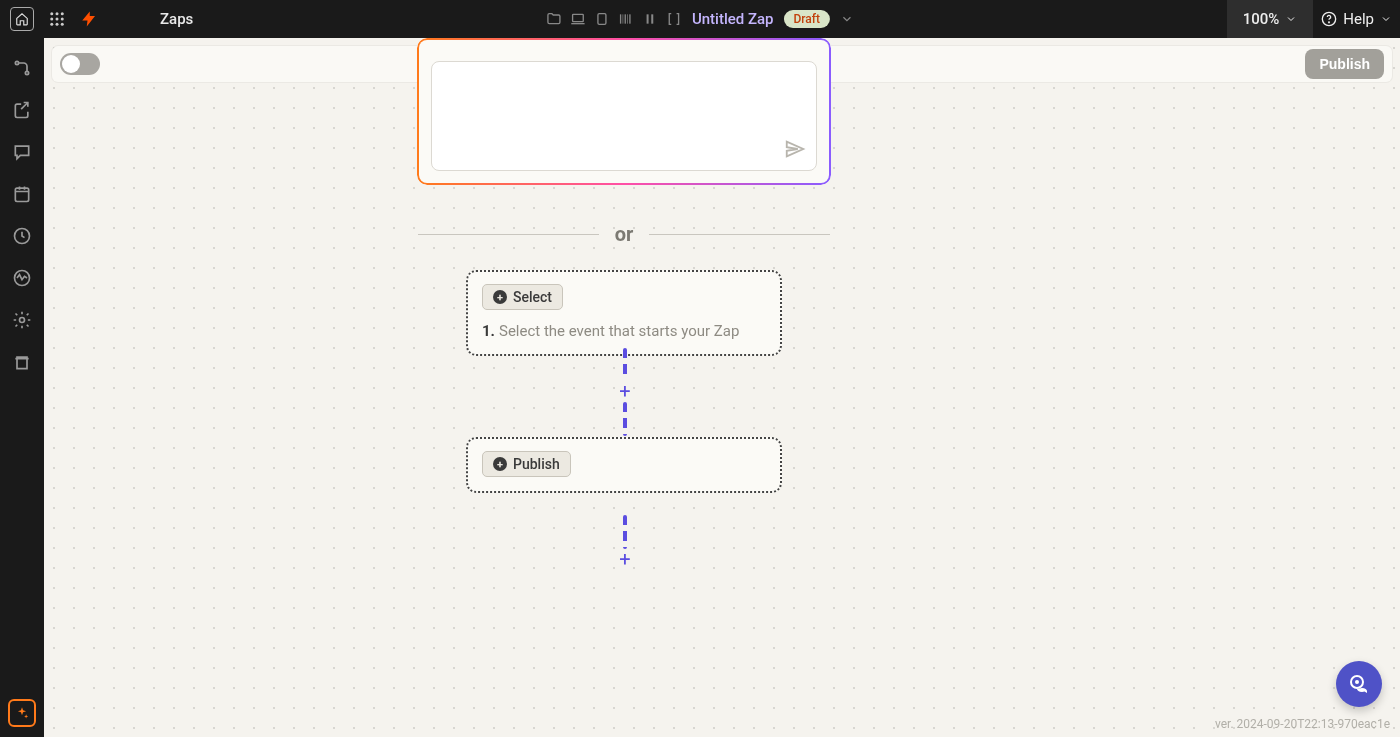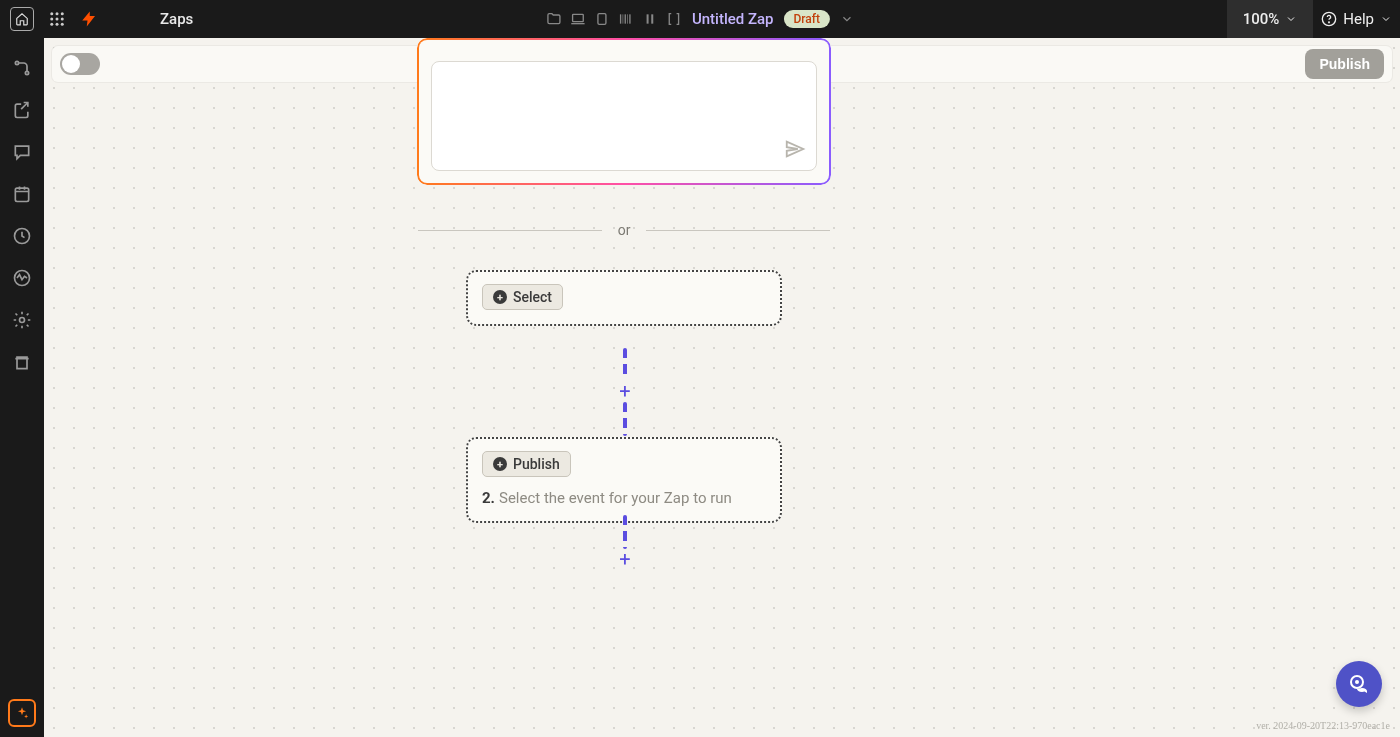--- a/index.html
+++ b/index.html
@@ -173,21 +173,21 @@
   .or-row {
     position: absolute;
     top: 184px;
     left: 374px;
     width: 412px;
     display: flex;
     align-items: center;
     gap: 16px;
   }
   .or-line { flex: 1; height: 1px; background: #c9c6bf; }
-  .or-text { color: #7c7a73; font-size: 14px; }
+  .or-text { color: #7c7a73; font-size: 20px; font-weight: bold; }
 
   
   .step-card {
     position: absolute;
     width: 316px;
     background: #fbfaf6;
     border: 2px dotted #444;
     border-radius: 10px;
     padding: 12px 14px 14px 14px;
     left: 422px;
@@ -259,22 +259,21 @@
     background: #4f52c7;
     display: flex; align-items: center; justify-content: center;
     color: #fff;
     box-shadow: 0 4px 10px rgba(0,0,0,0.2);
   }
 
   .ver {
     position: absolute;
     right: 10px; bottom: 6px;
     color: #b1afa8;
-    font-size: 10px;
-    font-family: Liberation Serif, serif;
+    font-size: 12px;
   }
 
   svg { display: block; }
 </style>
 </head>
 <body>
 
 <div class="header">
   <div class="header-left">
     <div class="home-box">
@@ -416,34 +415,34 @@
       <div class="or-line"></div>
       <span class="or-text">or</span>
       <div class="or-line"></div>
     </div>
 
     <div class="step-card s1">
       <span class="pill">
         <span class="plus-circ">+</span>
         <span>Select</span>
       </span>
+      <div class="step-desc">
+        <span class="num">1.</span><span>Select the event that starts your Zap</span>
+      </div>
     </div>
 
     <div class="conn dash c1a"></div>
     <div class="plus-node p1">+</div>
     <div class="conn dash c1b"></div>
 
     <div class="step-card s2">
       <span class="pill">
         <span class="plus-circ">+</span>
         <span>Publish</span>
       </span>
-      <div class="step-desc">
-        <span class="num">2.</span><span>Select the event for your Zap to run</span>
-      </div>
     </div>
 
     <div class="conn dash c2"></div>
     <div class="plus-node p2">+</div>
 
     <div class="help-fab">
       <svg width="24" height="24" viewBox="0 0 24 24" fill="none" stroke="currentColor" stroke-width="2">
           <circle cx="10" cy="10" r="6"></circle>
           <circle cx="10" cy="10" r="2" fill="currentColor" stroke="none"></circle>
           <path d="M15 16c3 0 5 1.5 5 3v2l-2.5-1.5c-.5.3-1.5.5-2.5.5-3 0-5-1.5-5-3" fill="currentColor" stroke="none"></path>

